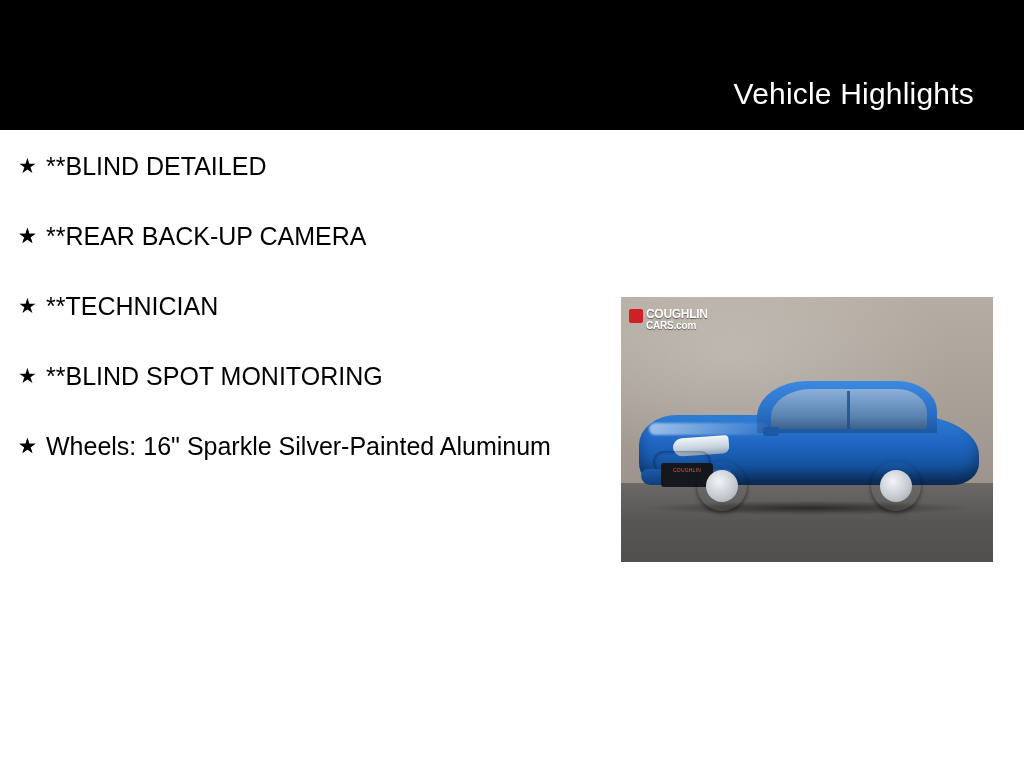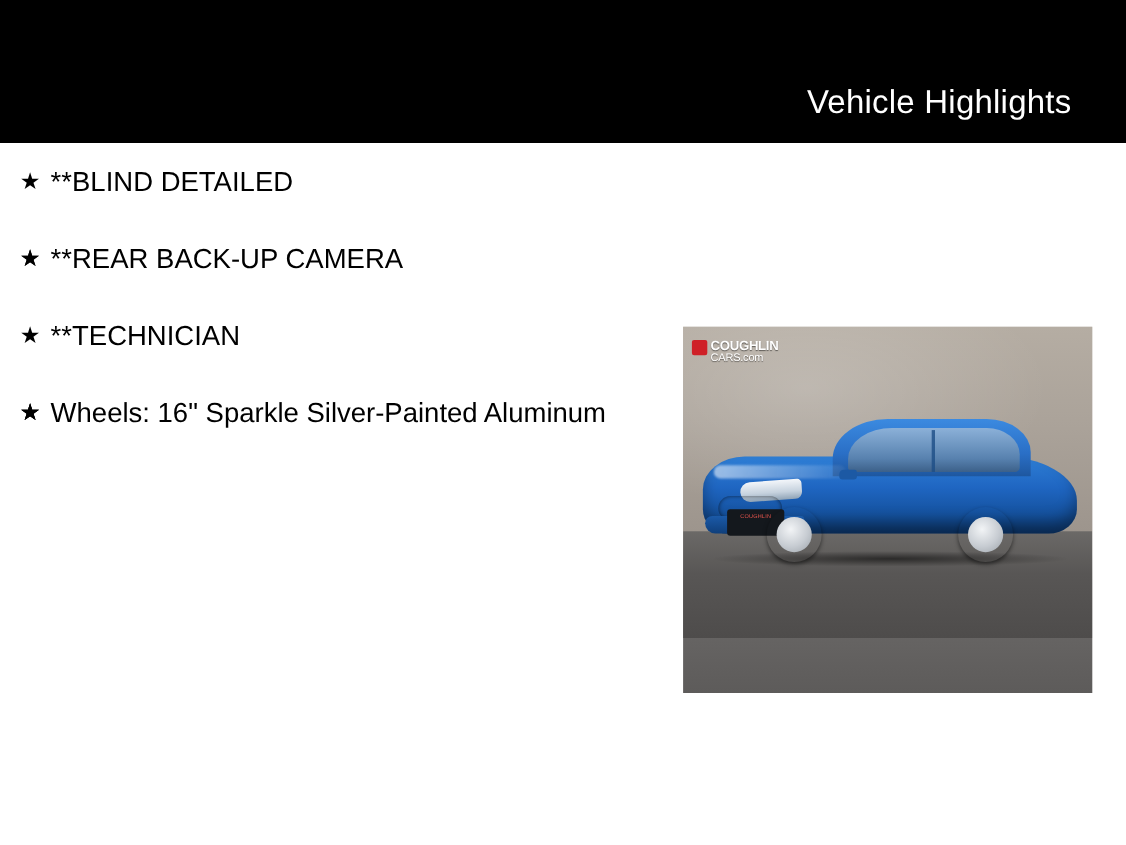--- a/index.html
+++ b/index.html
@@ -72,21 +72,21 @@
     top: 0px;
     font-size: 21px;
     line-height: 36px;
     color: #000000;
   }
   .vehicle-photo {
     position: absolute;
     left: 621px;
     top: 167px;
     width: 372px;
-    height: 333px;
+    height: 265px;
     background: linear-gradient(180deg, #b8b0a7 0%, #a9a099 38%, #9b938c 55%, #8e8b88 62%, #6e6c6b 70%, #5d5b5a 100%);
     overflow: hidden;
   }
   .photo-wall {
     position: absolute;
     left: 0; top: 0;
     width: 372px;
     height: 186px;
     background:
       radial-gradient(ellipse at 30% 30%, rgba(255,255,255,0.20), rgba(255,255,255,0) 60%),
@@ -267,21 +267,21 @@
     font-weight: bold;
     color: #ffffff;
     letter-spacing: -0.3px;
     text-shadow: 0 1px 1px rgba(0,0,0,0.5);
   }
   .logo-text-2 {
     position: absolute;
     left: 17px;
     top: 13px;
     font-size: 10px;
-    font-weight: normal;
+    font-weight: bold;
     color: #ffffff;
     letter-spacing: -0.2px;
     text-shadow: 0 1px 1px rgba(0,0,0,0.5);
   }
 </style>
 </head>
 <body>
 
 <div class="page">
 
@@ -302,20 +302,21 @@
       <li class="highlight-item">
         <span class="star-icon">★</span>
         <span>**REAR BACK-UP CAMERA</span>
       </li>
       <li class="highlight-item">
         <span class="star-icon">★</span>
         <span>**TECHNICIAN</span>
       </li>
       <li class="highlight-item">
         <span class="star-icon">★</span>
+        <span>**BLIND SPOT MONITORING</span>
       </li>
       <li class="highlight-item">
         <span class="star-icon">★</span>
       </li>
       <li class="highlight-item">
         <span class="star-icon">★</span>
         <span>Wheels: 16" Sparkle Silver-Painted Aluminum</span>
       </li>
     </ul>
 

